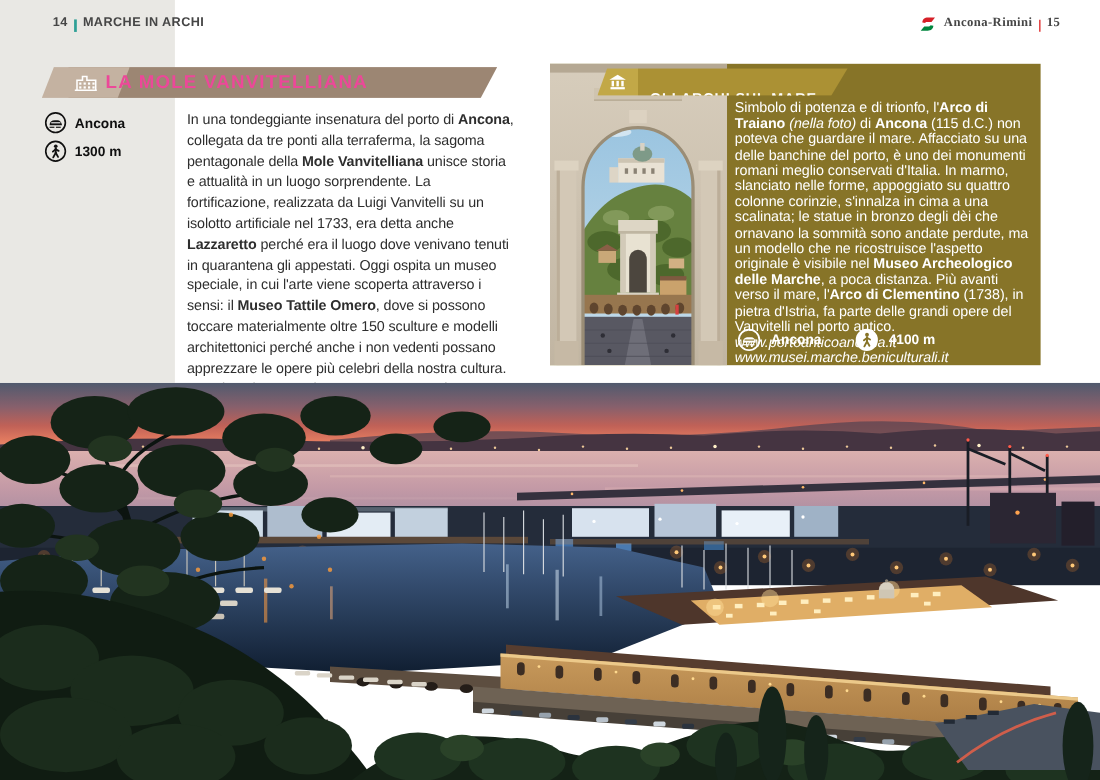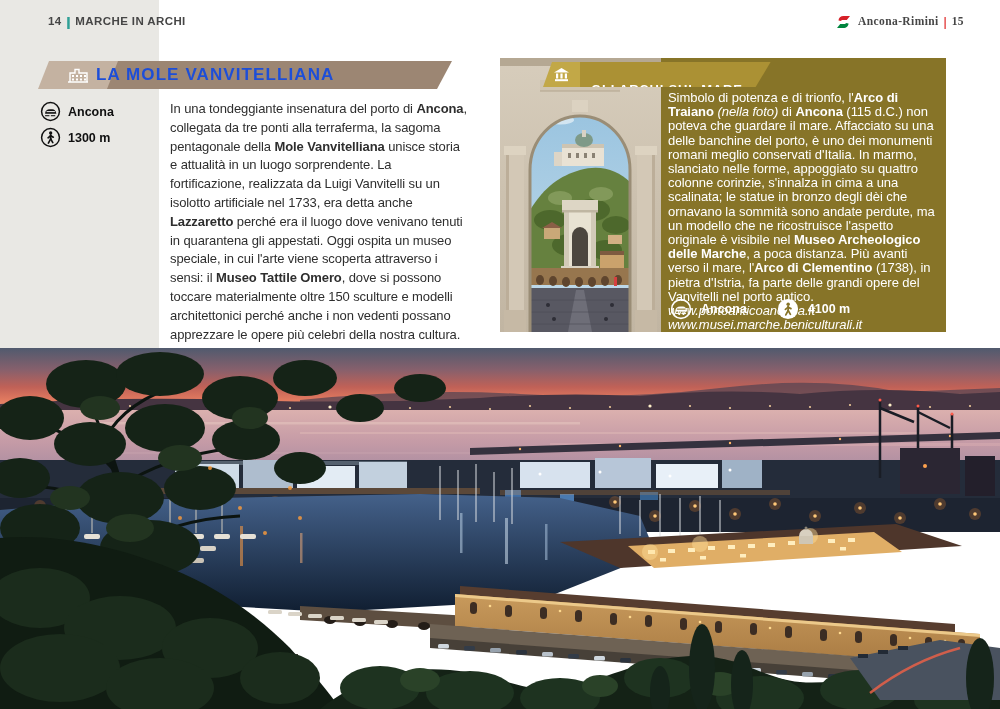--- a/index.html
+++ b/index.html
@@ -17,21 +17,21 @@
   .sep.red{color:#e23b3b;}
 
   
   .title-banner{position:absolute;left:38px;top:61px;width:414px;height:28px;}
   .banner-bar{position:absolute;left:24px;top:0;width:390px;height:28px;background:#9c8673;
               clip-path:polygon(0 0,100% 0,calc(100% - 15px) 100%,0 100%);}
   .banner-tab{position:absolute;left:0;top:0;width:80px;height:28px;background:#c4b2a1;
               clip-path:polygon(11px 0,100% 0,calc(100% - 11px) 100%,0 100%);
               display:flex;align-items:center;justify-content:center;}
   .banner-title{position:absolute;left:58px;top:0;height:28px;display:flex;align-items:center;
-                color:#1d4ed8;font-weight:bold;font-size:17px;letter-spacing:1.1px;}
+                color:#ec4899;font-weight:bold;font-size:17px;letter-spacing:1.1px;}
 
   
   .meta-left{position:absolute;left:40px;top:101px;display:flex;flex-direction:column;gap:5px;}
   .meta-row{display:flex;align-items:center;gap:7px;color:#101010;}
   .meta-row .lbl{font-weight:bold;font-size:12.5px;}
   .icon-circ{width:21px;height:21px;flex:0 0 auto;}
 
   
   .article-body{position:absolute;left:170px;top:100px;width:300px;margin:0;
                 font-size:13px;line-height:18.8px;color:#2e2e2e;letter-spacing:-.1px;}

